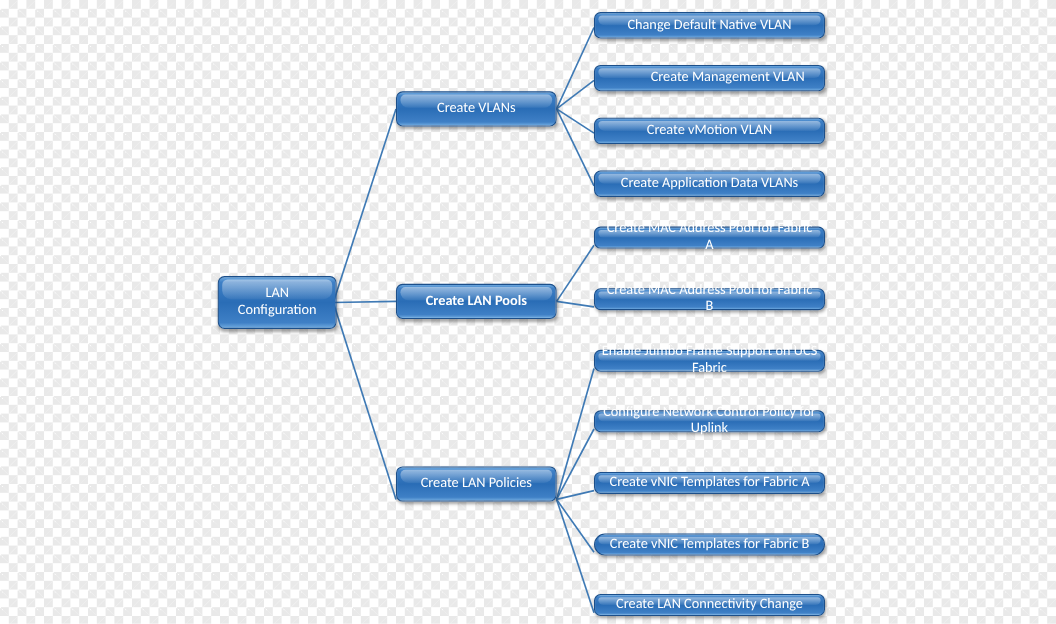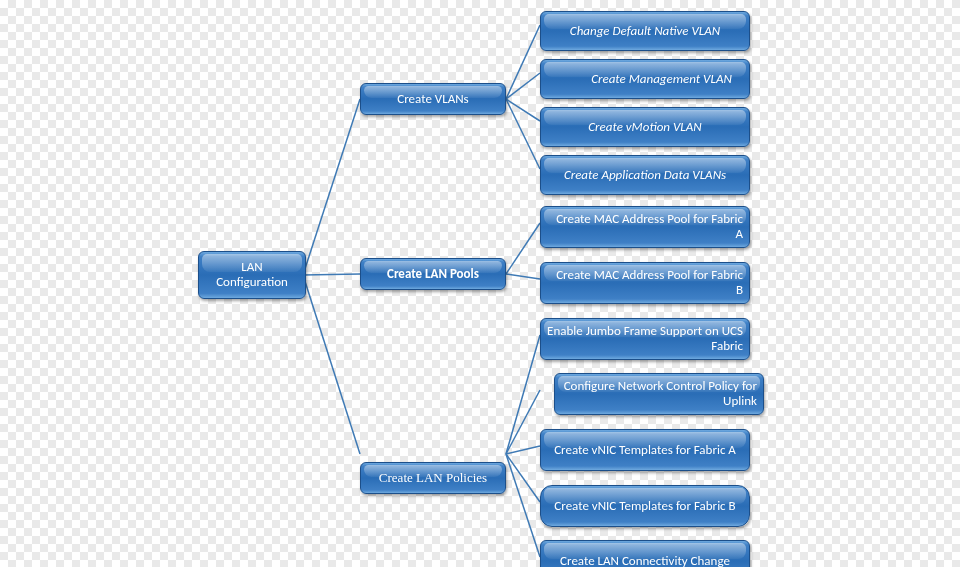--- a/index.html
+++ b/index.html
@@ -76,38 +76,38 @@
   }
 
   
   .lvl2 {
     left: 360px;
     width: 146px;
     height: 32px;
   }
   .n-vlans    { top: 83px; }
   .n-pools    { top: 258px; font-weight: bold; }
-  .n-policies { top: 462px; font-family: Liberation Serif, serif; }
+  .n-policies { top: 424px; }
 
   
   .lvl3 {
     left: 540px;
     width: 210px;
   }
-  .h1 { height: 40px; font-style: italic; }
-  .h2 { height: 42px; text-align: right; }
+  .h1 { height: 24px; }
+  .h2 { height: 20px; }
 
   .l3-1  { top: 11px; }
   .l3-2  { top: 59px; padding-left: 39px; }
   .l3-3  { top: 107px; }
   .l3-4  { top: 155px; }
   .l3-5  { top: 206px; }
   .l3-6  { top: 262px; }
   .l3-7  { top: 318px; }
-  .l3-8  { top: 373px; margin-left: 14px; }
+  .l3-8  { top: 373px; }
   .l3-9  { top: 429px; }
   .l3-10 { top: 485px; border-radius: 12px; }
   .l3-11 { top: 540px; }
 </style>
 </head>
 <body>
 
 <div class="checker"></div>
 
 <svg class="connectors" viewBox="0 0 960 567">

